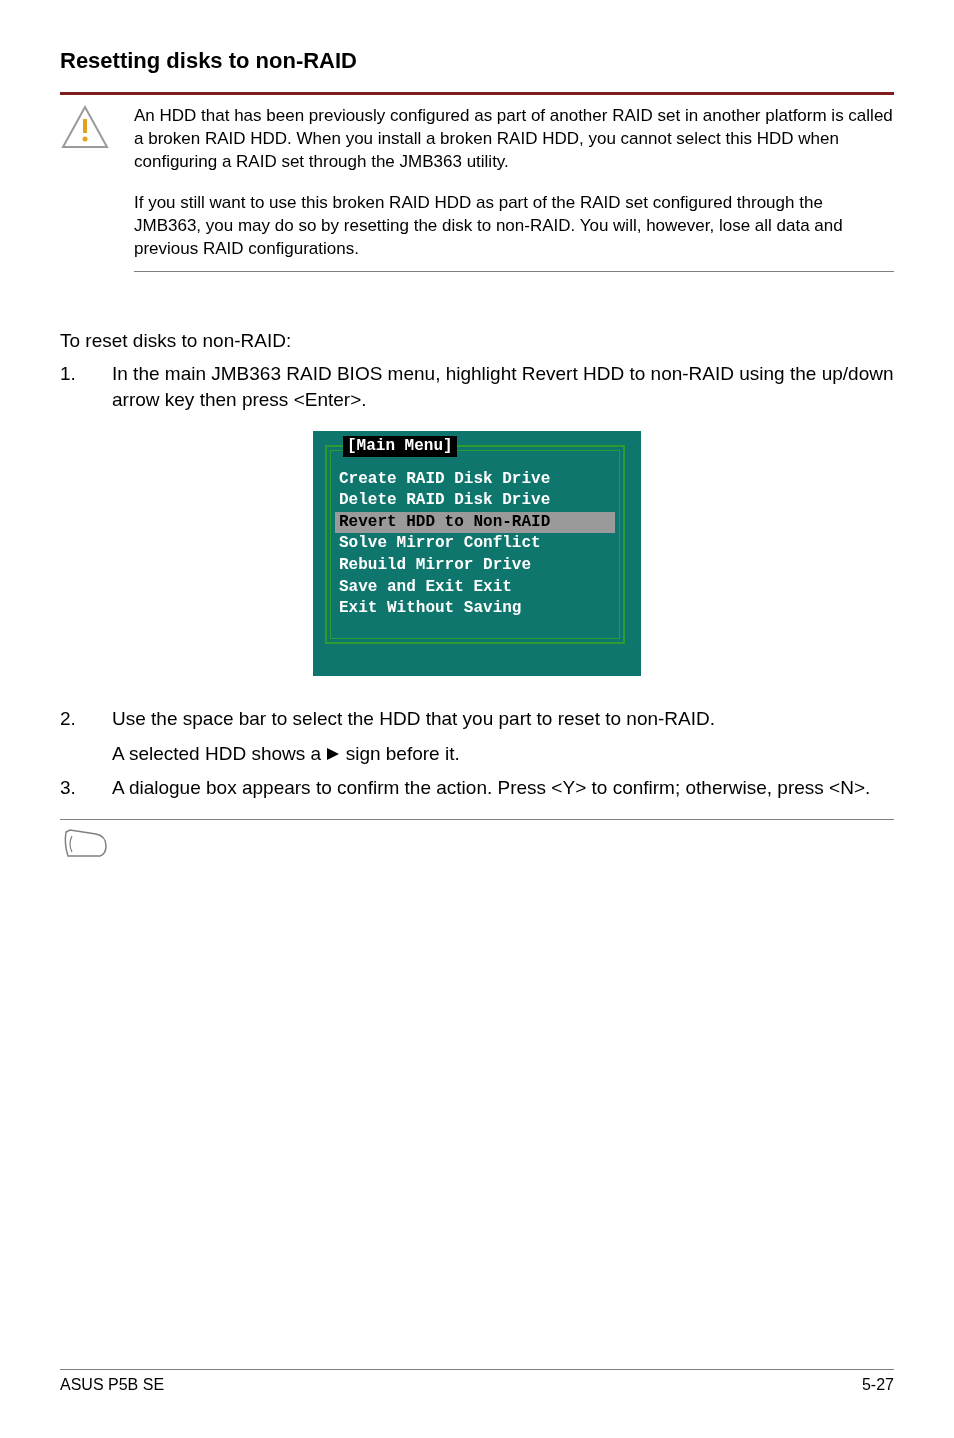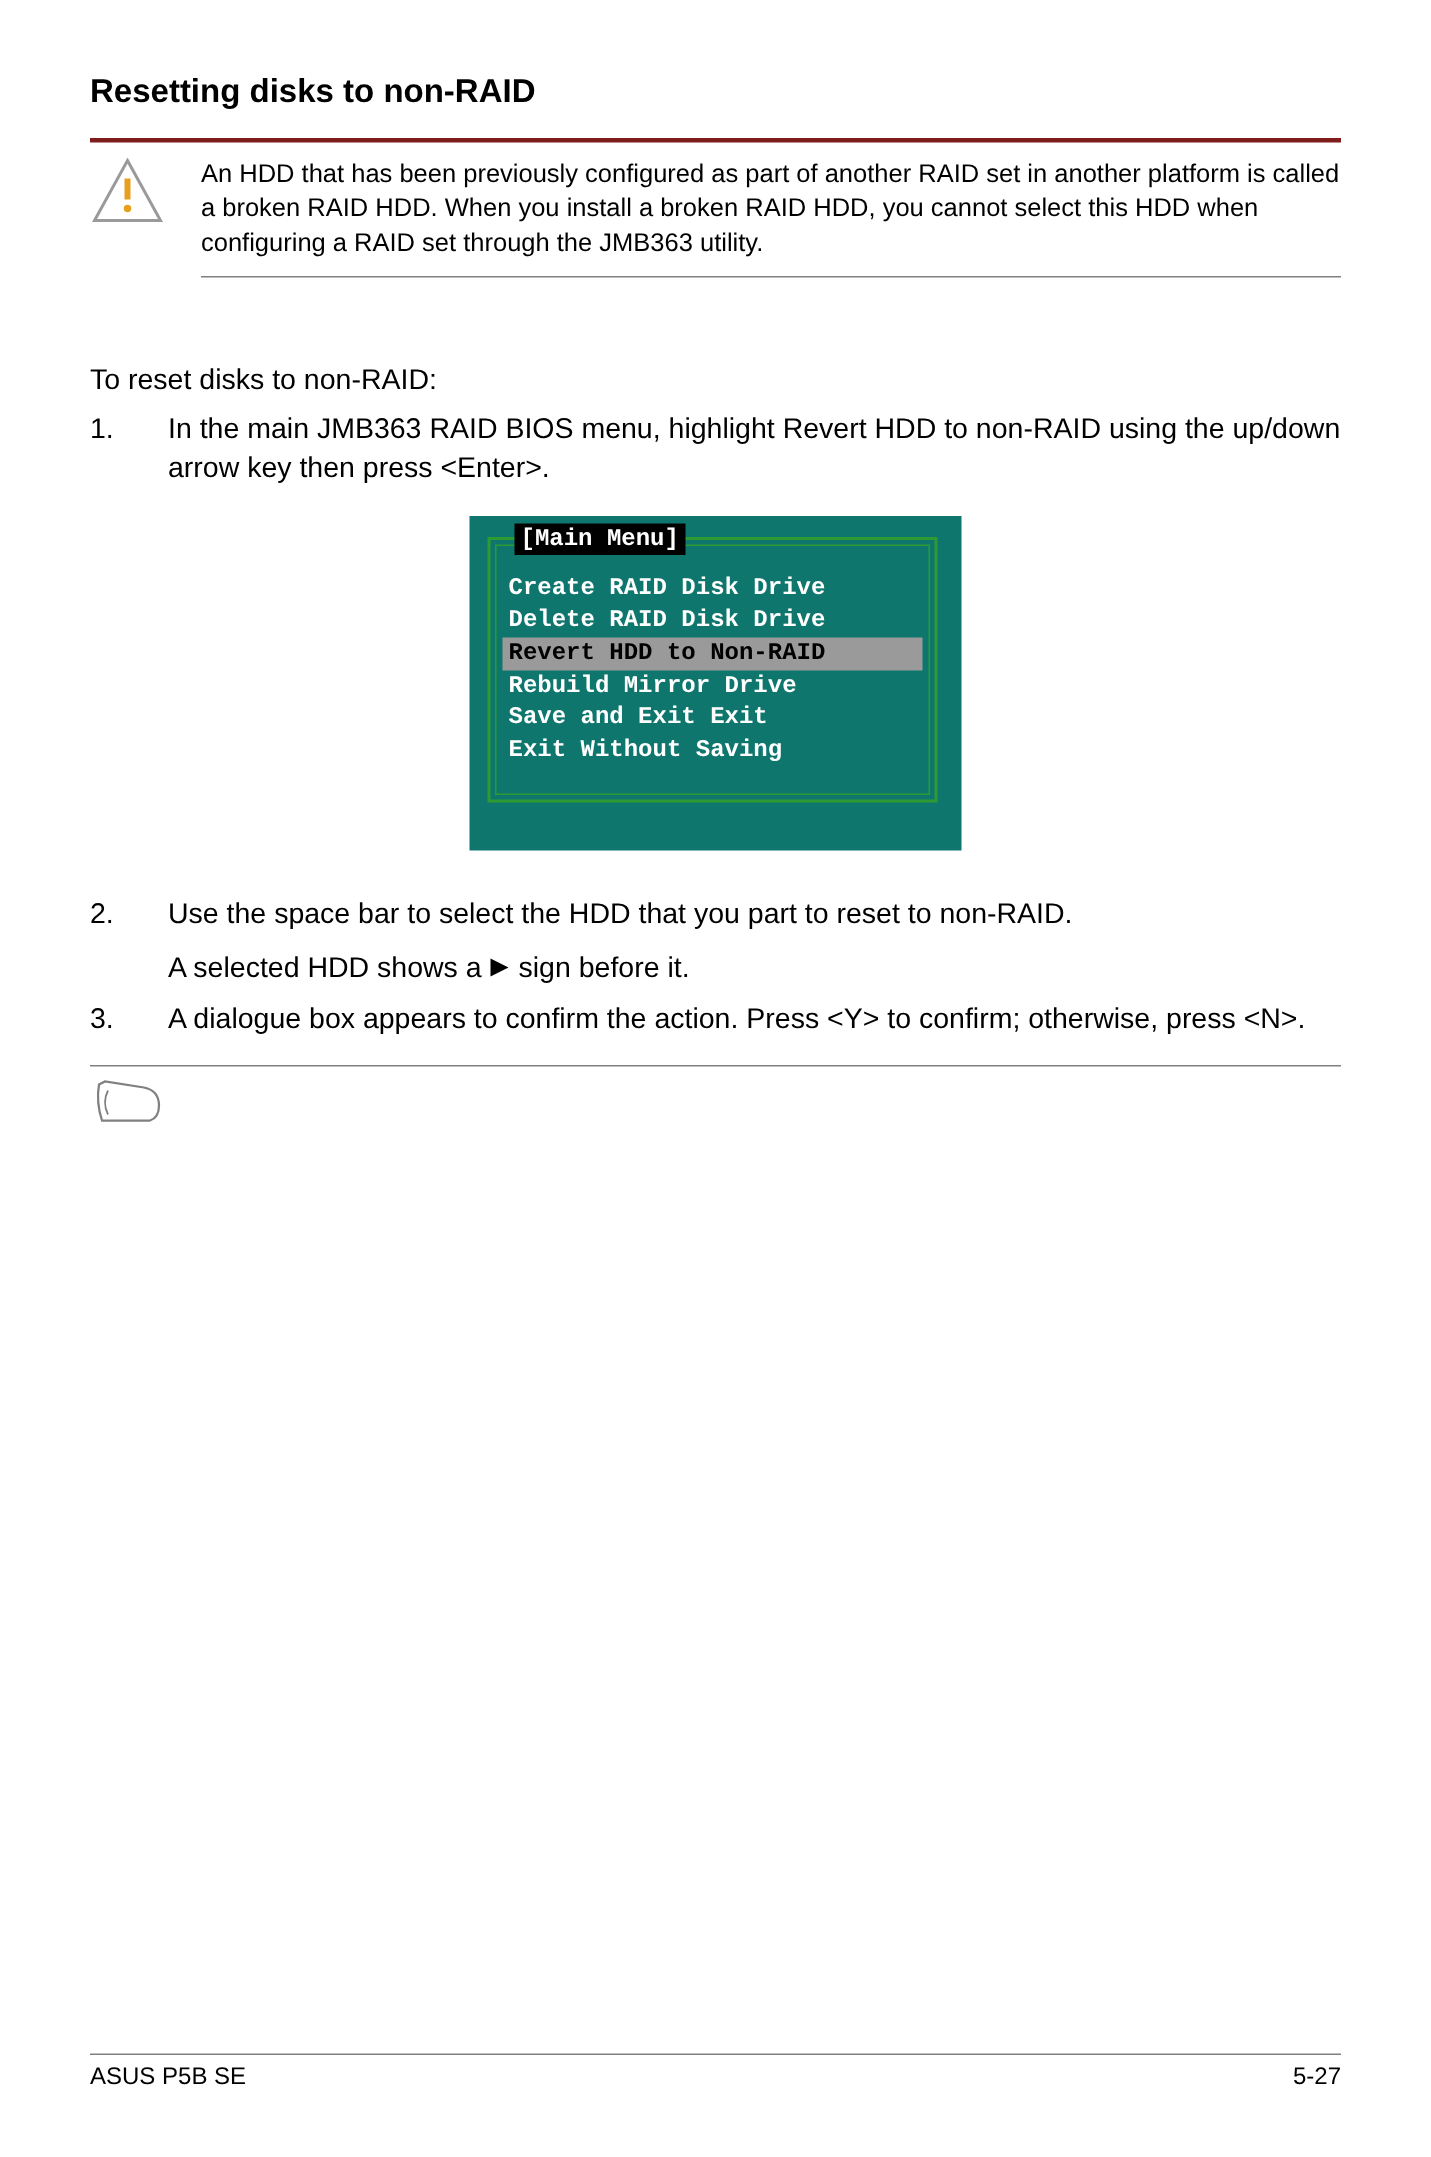--- a/index.html
+++ b/index.html
@@ -157,38 +157,40 @@
   <div class="info-block">
     <div class="icon-col">
       <svg width="48" height="44" viewBox="0 0 48 44">
         <polygon points="24,2 46,42 2,42" fill="none" stroke="#9a9a9a" stroke-width="2"></polygon>
         <rect x="22" y="14" width="4" height="14" fill="#e6a020"></rect>
         <circle cx="24" cy="34" r="2.5" fill="#e6a020"></circle>
       </svg>
     </div>
     <div class="text-col">
       <p>An HDD that has been previously configured as part of another RAID set in another platform is called a broken RAID HDD. When you install a broken RAID HDD, you cannot select this HDD when configuring a RAID set through the JMB363 utility.</p>
+      <p>If you still want to use this broken RAID HDD as part of the RAID set configured through the JMB363, you may do so by resetting the disk to non-RAID. You will, however, lose all data and previous RAID configurations.</p>
     </div>
   </div>
 
   <div class="body-text">
     <div>To reset disks to non-RAID:</div>
 
     <div class="numbered">
       <div class="num">1.</div>
       <div class="txt">In the main JMB363 RAID BIOS menu, highlight Revert HDD to non-RAID using the up/down arrow key then press &lt;Enter&gt;.</div>
     </div>
 
     <div class="bios-box-wrap">
       <div class="bios-box">
         <div class="bios-inner">
           <div class="bios-title">[Main Menu]</div>
           <div class="bios-line">Create RAID Disk Drive</div>
           <div class="bios-line">Delete RAID Disk Drive</div>
           <div class="bios-line highlight">Revert HDD to Non-RAID</div>
+          <div class="bios-line">Solve Mirror Conflict</div>
           <div class="bios-line">Rebuild Mirror Drive</div>
           <div class="bios-line">Save and Exit Exit</div>
           <div class="bios-line">Exit Without Saving</div>
         </div>
       </div>
     </div>
 
     <div class="numbered">
       <div class="num">2.</div>
       <div class="txt">

